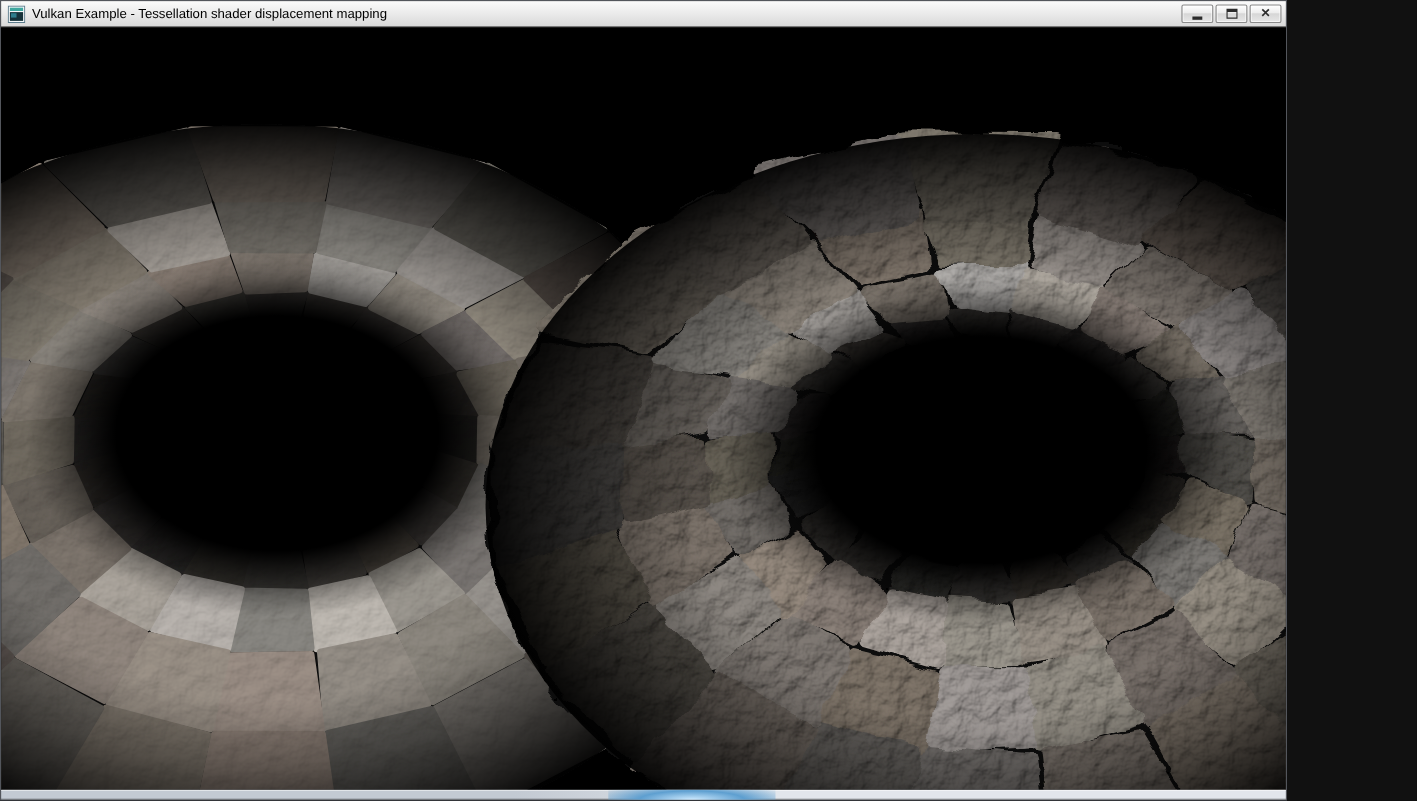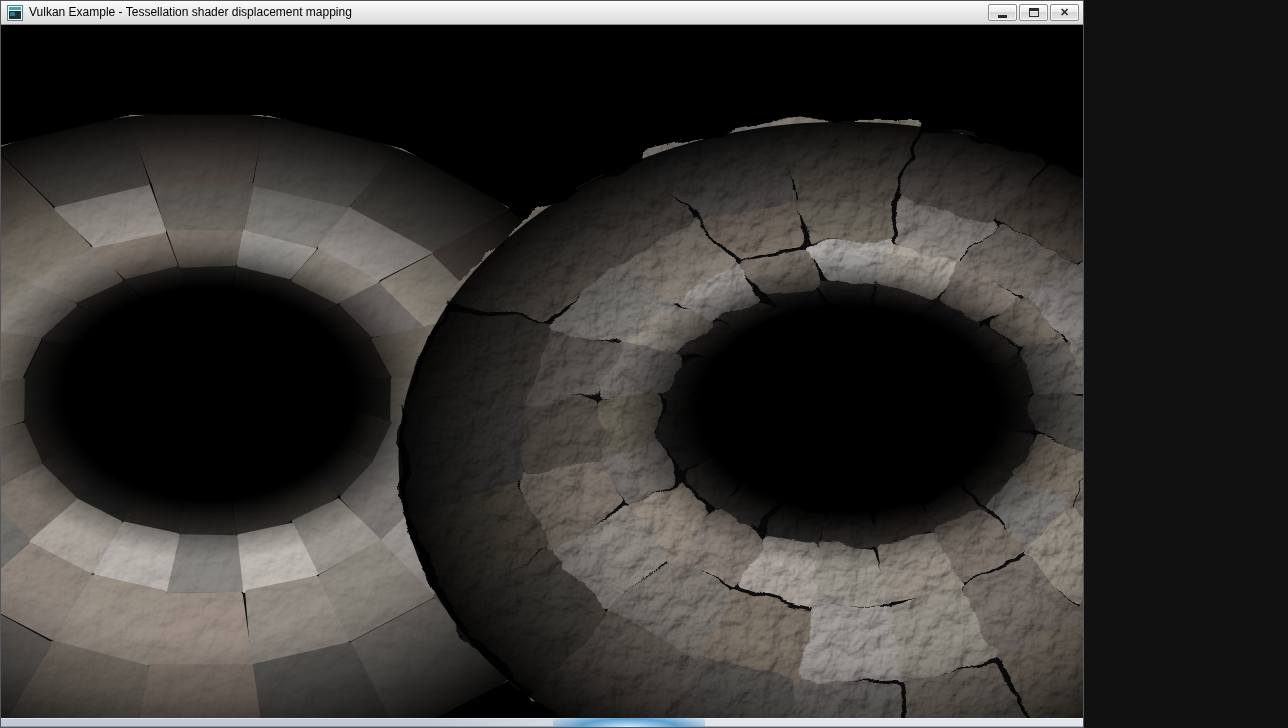--- a/index.html
+++ b/index.html
@@ -1,18 +1,18 @@
 <!DOCTYPE html>
 <html><head>
 <meta charset="utf-8">
 <style>
   *{box-sizing:border-box;margin:0;padding:0}
   html,body{width:1288px;height:728px;overflow:hidden;background:#111;
     font-family:"Liberation Sans",sans-serif}
-  .window{width:1084px;height:728px;display:flex;flex-direction:column;
+  .window{width:1170px;height:728px;display:flex;flex-direction:column;
     border:1px solid #53565c;background:#000}
   .titlebar{flex:0 0 24px;height:24px;display:flex;align-items:center;
     background:linear-gradient(180deg,#fbfbfb 0%,#ececec 45%,#d9d9d9 100%);
     border-bottom:1px solid #8f8f8f;padding:0 4px 0 6px;position:relative}
   .title-icon{width:16px;height:16px;margin-right:6px;flex:0 0 16px}
   .title-text{font-size:12px;color:#000;white-space:nowrap;line-height:23px}
   .controls{margin-left:auto;display:flex;align-items:flex-start;height:100%}
   .ctl{width:29px;height:17px;margin:3px 0 0 2px;border:1px solid #8a8a8a;border-radius:2px;
     background:linear-gradient(180deg,#ffffff,#ececec 45%,#d6d6d6 50%,#e7e7e7);
     box-shadow:inset 0 0 0 1px rgba(255,255,255,.65);

